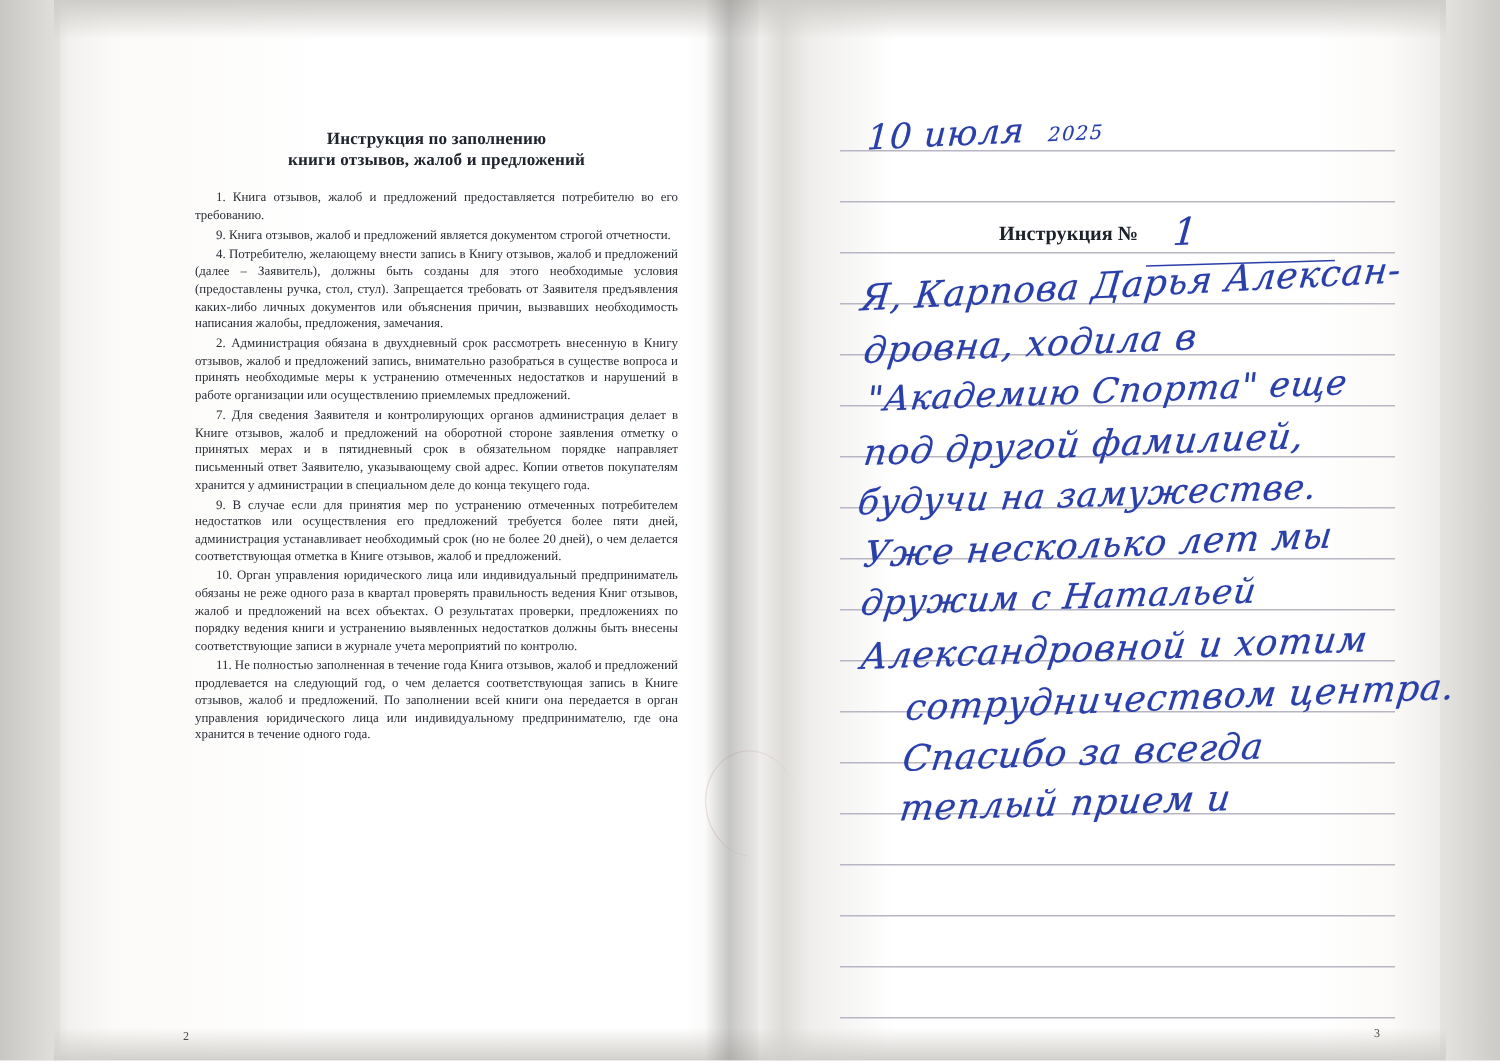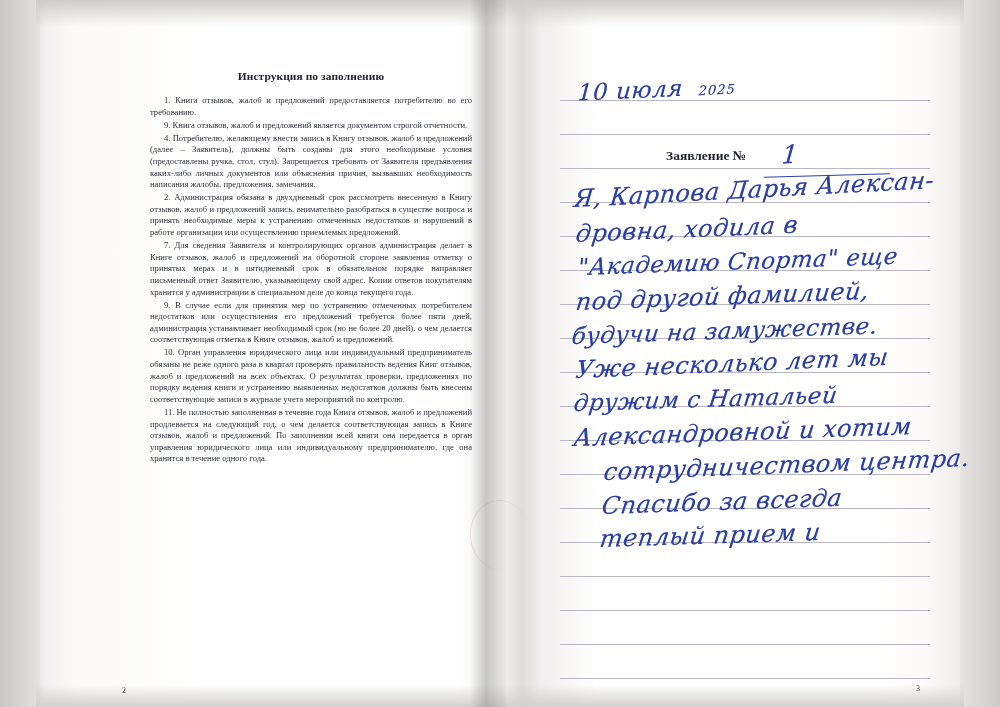--- a/index.html
+++ b/index.html
@@ -59,24 +59,23 @@
   .right-gutter {
     position: absolute;
     right: 0; top: 0; width: 40px; height: 707px;
     background: linear-gradient(to left, #cdcbc7, #e6e4e0);
   }
 
   
   .left-page {
     position: absolute;
     left: 130px;
-    top: 69px;
+    top: 86px;
     width: 322px;
     height: 600px;
-    margin-left: 20px;
   }
   .instr-title {
     text-align: center;
     font-weight: bold;
     font-size: 11.4px;
     line-height: 14px;
     color: #20242c;
     margin-bottom: 12px;
     letter-spacing: 0.1px;
   }
@@ -199,20 +198,21 @@
   <div class="right-gutter"></div>
   <div class="top-edge"></div>
   <div class="bottom-edge"></div>
   <div class="spine-shadow"></div>
   <div class="stamp-ghost"></div>
 </div>
 
 <div class="left-page">
   <div class="instr-title">
     <div>Инструкция по заполнению</div>
+    <div>книги отзывов, жалоб и предложений</div>
   </div>
   <p class="instr-p">1. Книга отзывов, жалоб и предложений предоставляется потребителю во его требованию.</p>
   <p class="instr-p">9. Книга отзывов, жалоб и предложений является документом строгой отчетности.</p>
   <p class="instr-p">4. Потребителю, желающему внести запись в Книгу отзывов, жалоб и предложений (далее – Заявитель), должны быть созданы для этого необходимые условия (предоставлены ручка, стол, стул). Запрещается требовать от Заявителя предъявления каких-либо личных документов или объяснения причин, вызвавших необходимость написания жалобы, предложения, замечания.</p>
   <p class="instr-p">2. Администрация обязана в двухдневный срок рассмотреть внесенную в Книгу отзывов, жалоб и предложений запись, внимательно разобраться в существе вопроса и принять необходимые меры к устранению отмеченных недостатков и нарушений в работе организации или осуществлению приемлемых предложений.</p>
   <p class="instr-p">7. Для сведения Заявителя и контролирующих органов администрация делает в Книге отзывов, жалоб и предложений на оборотной стороне заявления отметку о принятых мерах и в пятидневный срок в обязательном порядке направляет письменный ответ Заявителю, указывающему свой адрес. Копии ответов покупателям хранится у администрации в специальном деле до конца текущего года.</p>
   <p class="instr-p">9. В случае если для принятия мер по устранению отмеченных потребителем недостатков или осуществления его предложений требуется более пяти дней, администрация устанавливает необходимый срок (но не более 20 дней), о чем делается соответствующая отметка в Книге отзывов, жалоб и предложений.</p>
   <p class="instr-p">10. Орган управления юридического лица или индивидуальный предприниматель обязаны не реже одного раза в квартал проверять правильность ведения Книг отзывов, жалоб и предложений на всех объектах. О результатах проверки, предложениях по порядку ведения книги и устранению выявленных недостатков должны быть внесены соответствующие записи в журнале учета мероприятий по контролю.</p>
   <p class="instr-p">11. Не полностью заполненная в течение года Книга отзывов, жалоб и предложений продлевается на следующий год, о чем делается соответствующая запись в Книге отзывов, жалоб и предложений. По заполнении всей книги она передается в орган управления юридического лица или индивидуальному предпринимателю, где она хранится в течение одного года.</p>
 </div>
@@ -236,21 +236,21 @@
   <div class="rule" style="top:502px"></div>
   <div class="rule" style="top:536px"></div>
   <div class="rule" style="top:570px"></div>
   <div class="rule" style="top:604px"></div>
   <div class="rule" style="top:638px"></div>
 
   <div class="hw hw-date">
     <span>10 июля</span><span class="year">2025</span>
   </div>
 
-  <div class="printed-claim">Заявление №</div>
+  <div class="printed-claim">Инструкция №</div>
   <div class="hw hw-claimno">1</div>
   <div class="hw-claimno-underline"></div>
 
   <div class="hw hw-body hw-l1">Я, Карпова Дарья Алексан-</div>
   <div class="hw hw-body hw-l2">дровна, ходила в</div>
   <div class="hw hw-body hw-l3">"Академию Спорта" еще</div>
   <div class="hw hw-body hw-l4">под другой фамилией,</div>
   <div class="hw hw-body hw-l5">будучи на замужестве.</div>
   <div class="hw hw-body hw-l6">Уже несколько лет мы</div>
   <div class="hw hw-body hw-l7">дружим с Натальей</div>

